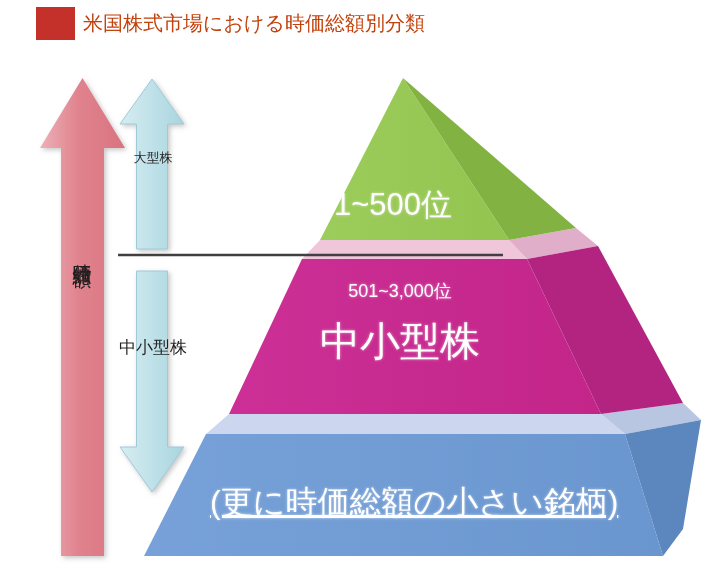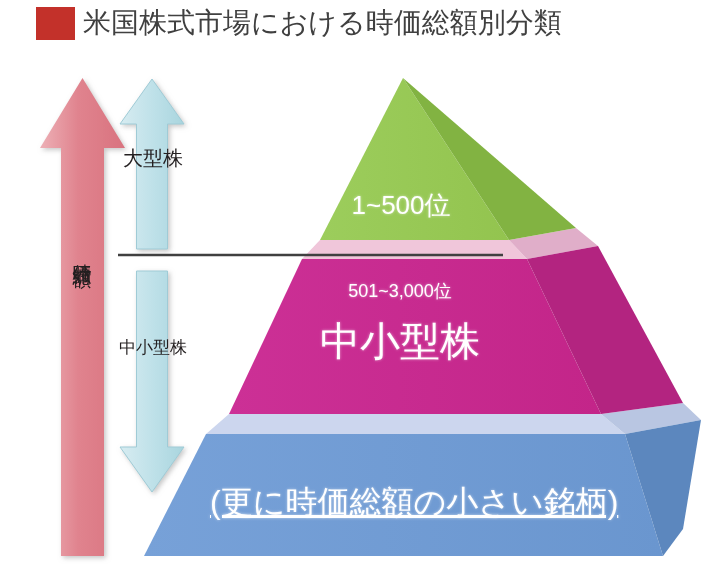--- a/index.html
+++ b/index.html
@@ -27,23 +27,23 @@
     align-items: center;
     gap: 8px;
   }
   #title-bullet {
     width: 39px;
     height: 33px;
     background: #c3312a;
     flex: 0 0 auto;
   }
   #title-text {
-    font-size: 28px;
+    font-size: 20px;
     line-height: 34px;
-    color: #404040;
+    color: #c2410c;
     letter-spacing: 0px;
     white-space: nowrap;
     font-weight: 400;
   }
 
   
   #diagram {
     position: absolute;
     left: 0;
     top: 0;
@@ -53,24 +53,24 @@
 
   
   .pyr-label {
     position: absolute;
     color: #ffffff;
     text-align: center;
     white-space: nowrap;
     text-shadow: 0 0 3px rgba(255,255,255,0.55);
   }
   #label-large-rank {
-    left: 301px;
+    left: 293px;
     top: 191px;
     width: 200px;
-    font-size: 26px;
+    font-size: 31px;
     line-height: 28px;
   }
   #label-mid-rank {
     left: 280px;
     top: 277px;
     width: 240px;
     font-size: 18px;
     line-height: 28px;
   }
   #label-mid-name {
@@ -107,21 +107,21 @@
     color: #231f20;
     text-align: center;
     writing-mode: vertical-rl;
     letter-spacing: 2px;
   }
   #label-large-cap {
     position: absolute;
     left: 113px;
     top: 148px;
     width: 80px;
-    font-size: 20px;
+    font-size: 13px;
     line-height: 20px;
     color: #231f20;
     text-align: center;
     white-space: nowrap;
     font-family: Liberation Serif, serif;
   }
   #label-midsmall-cap {
     position: absolute;
     left: 105px;
     top: 338px;

